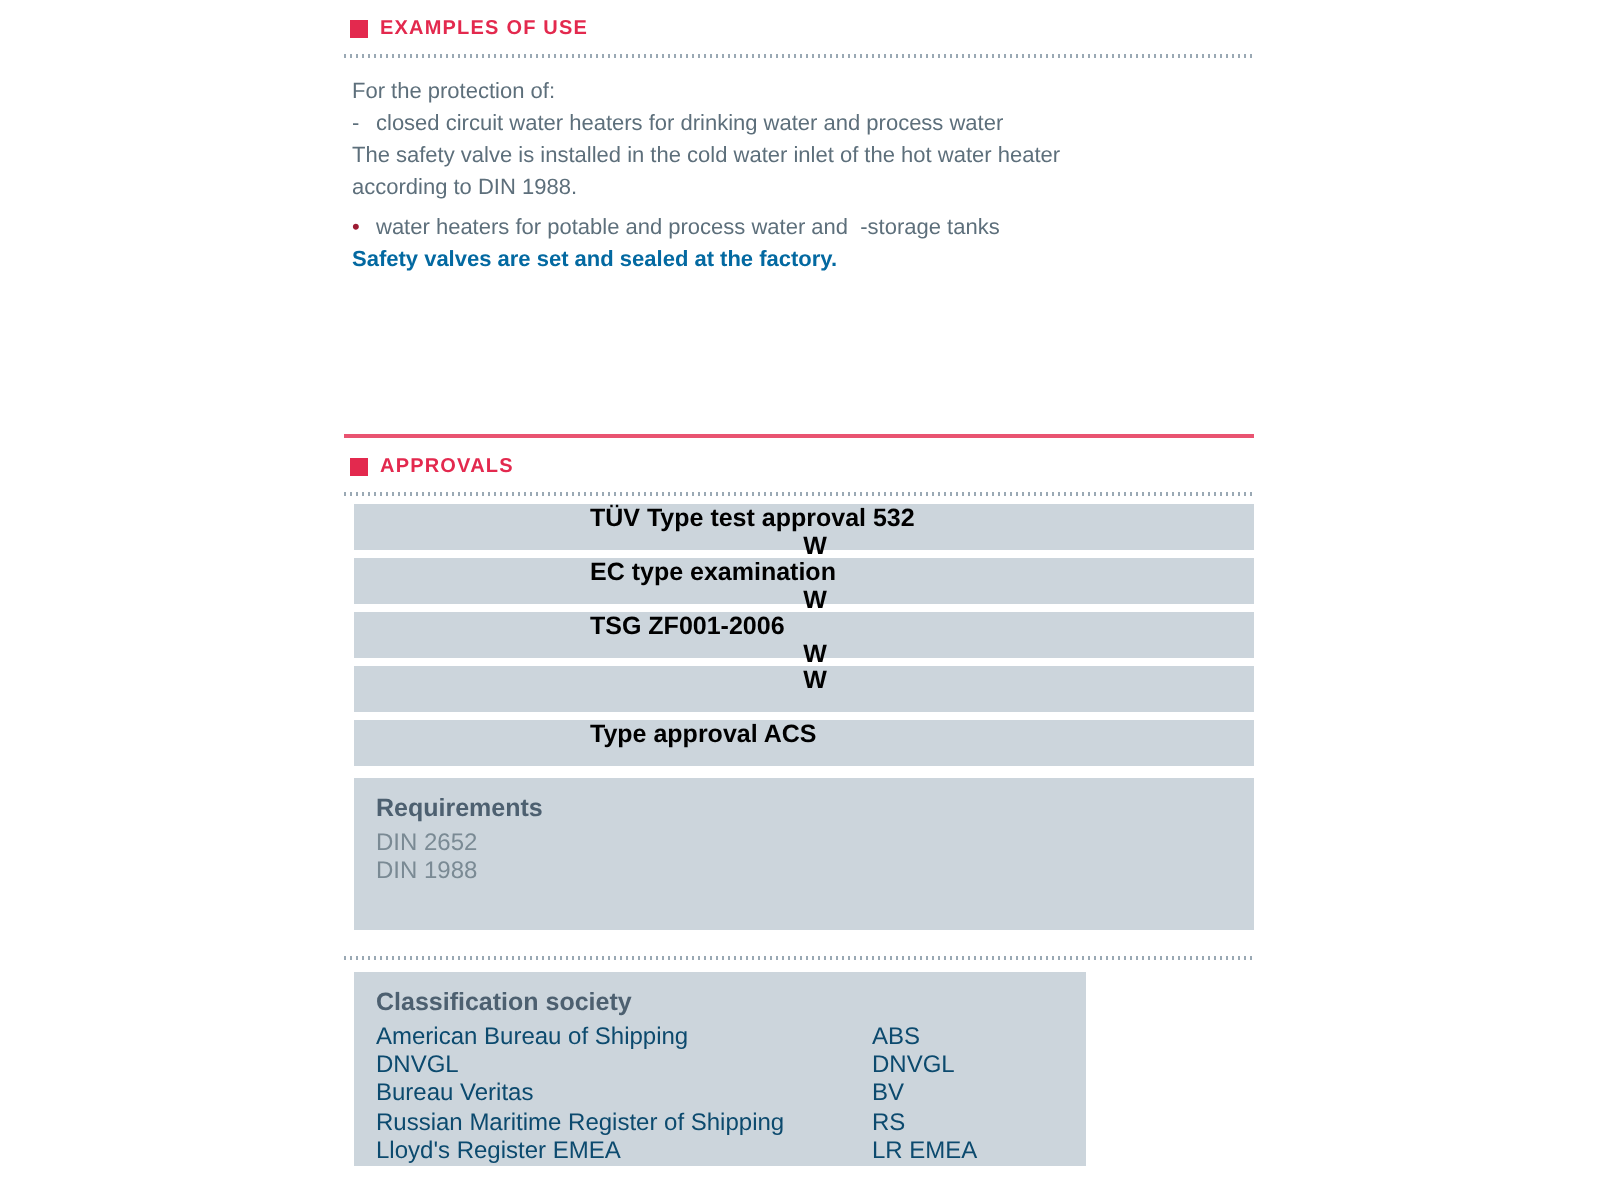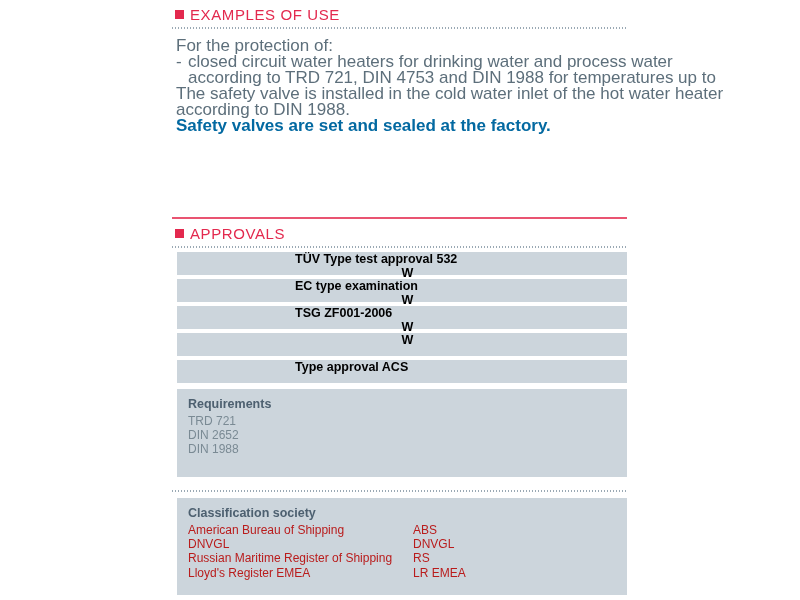--- a/index.html
+++ b/index.html
@@ -5,70 +5,70 @@
   html,body{margin:0;padding:0;background:#ffffff;}
   .canvas{
     position:relative;width:800px;height:600px;background:#ffffff;overflow:hidden;
     font-family:"Liberation Sans","DejaVu Sans",sans-serif;
   }
   .content{position:absolute;left:172px;width:455px;}
 
   
   .sec-head{display:flex;align-items:center;padding-left:3px;height:13px;}
   .sq{width:9px;height:9px;background:#e3294e;margin-right:6px;flex:0 0 auto;}
-  .sec-title{color:#e3294e;font-weight:normal;font-size:15px;letter-spacing:0.6px;line-height:13px;}
+  .sec-title{color:#e3294e;font-weight:bold;font-size:10px;letter-spacing:0.6px;line-height:13px;}
 
   .dotted{height:2px;margin-top:6px;
     background:repeating-linear-gradient(to right,#9aa9b4 0 1px,transparent 1px 3px);}
   .redline{height:2px;background:rgba(227,41,78,0.8);}
 
   
-  .body-text{margin:9px 0 0 4px;color:#5d6f7b;font-size:17px;line-height:16px;}
+  .body-text{margin:9px 0 0 4px;color:#5d6f7b;font-size:11px;line-height:16px;}
   .bline{white-space:pre;}
   .marker{display:inline-block;width:12px;}
   .hang{padding-left:12px;}
   .bullet-line{margin-top:4px;}
   .bullet{color:#9d1b33;}
   .bold-note{font-weight:bold;color:#0369a1;}
 
   
   .rows{margin-top:4px;}
   .approw{height:23px;margin:0 0 4px 5px;background:#ccd5dc;display:flex;align-items:center;
     padding-left:11px;font-weight:bold;font-size:12.5px;color:#000000;flex-direction:column;}
   .approw .lbl{width:225px;flex:0 0 auto;white-space:pre;}
   .approw .val{white-space:pre;}
 
   .block{margin-left:5px;background:#ccd5dc;padding:5px 11px;box-sizing:border-box;overflow:hidden;}
   .btitle{font-weight:bold;font-size:12.5px;color:#4d6070;line-height:20px;}
   .bitem{font-size:12px;line-height:14px;color:#7a8a94;white-space:pre;}
-  .req{margin-top:6px;height:88px;width:450px;}
-  .cls{margin-top:6px;height:97px;width:450px;}
+  .req{margin-top:6px;height:76px;width:450px;}
+  .cls{margin-top:6px;height:97px;width:366px;}
   .dotted2{margin-top:13px;}
-  .crow{display:flex;font-size:12px;line-height:14.2px;color:#b91c1c;}
+  .crow{display:flex;font-size:12px;line-height:14.2px;color:#0c4a6e;gap:23px;}
   .crow .cname{width:225px;flex:0 0 auto;white-space:pre;}
   .crow .ccode{white-space:pre;}
 </style>
 </head>
 <body>
 
 <div class="canvas">
 
   <section class="content" style="top:8px;">
     <div class="sec-head">
       <span class="sq"></span>
       <span class="sec-title">EXAMPLES OF USE</span>
     </div>
     <div class="dotted"></div>
 
     <div class="body-text">
       <div class="bline">For the protection of:</div>
       <div class="bline"><span class="marker">-</span><span>closed circuit water heaters for drinking water and process water</span></div>
-      <div class="bline hang">according to TRD 721, DIN 4753 and DIN 1988 for temperatures up to</div>
       <div class="bline">The safety valve is installed in the cold water inlet of the hot water heater</div>
       <div class="bline">according to DIN 1988.</div>
+      <div class="bline bullet-line"><span class="marker bullet">•</span><span>water heaters for potable and process water and  -storage tanks</span></div>
       <div class="bline bold-note">Safety valves are set and sealed at the factory.</div>
     </div>
   </section>
 
   <section class="content" style="top:217px;">
     <div class="redline"></div>
     <div class="sec-head" style="margin-top:8px;">
       <span class="sq"></span>
       <span class="sec-title">APPROVALS</span>
     </div>
@@ -91,38 +91,41 @@
         <span class="val">W</span>
       </div>
       <div class="approw">
         <span class="lbl">Type approval ACS</span>
         <span class="val"></span>
       </div>
     </div>
 
     <div class="block req">
       <div class="btitle">Requirements</div>
-      <div class="bitem">TRD 721</div>
       <div class="bitem">DIN 2652</div>
       <div class="bitem">DIN 1988</div>
     </div>
 
     <div class="dotted dotted2"></div>
 
     <div class="block cls">
       <div class="btitle">Classification society</div>
       <div class="crow">
         <span class="cname">American Bureau of Shipping</span>
         <span class="ccode">ABS</span>
       </div>
       <div class="crow">
         <span class="cname">DNVGL</span>
         <span class="ccode">DNVGL</span>
       </div>
       <div class="crow">
+        <span class="cname">Bureau Veritas</span>
+        <span class="ccode">BV</span>
+      </div>
+      <div class="crow">
         <span class="cname">Russian Maritime Register of Shipping</span>
         <span class="ccode">RS</span>
       </div>
       <div class="crow">
         <span class="cname">Lloyd's Register EMEA</span>
         <span class="ccode">LR EMEA</span>
       </div>
     </div>
   </section>
 

